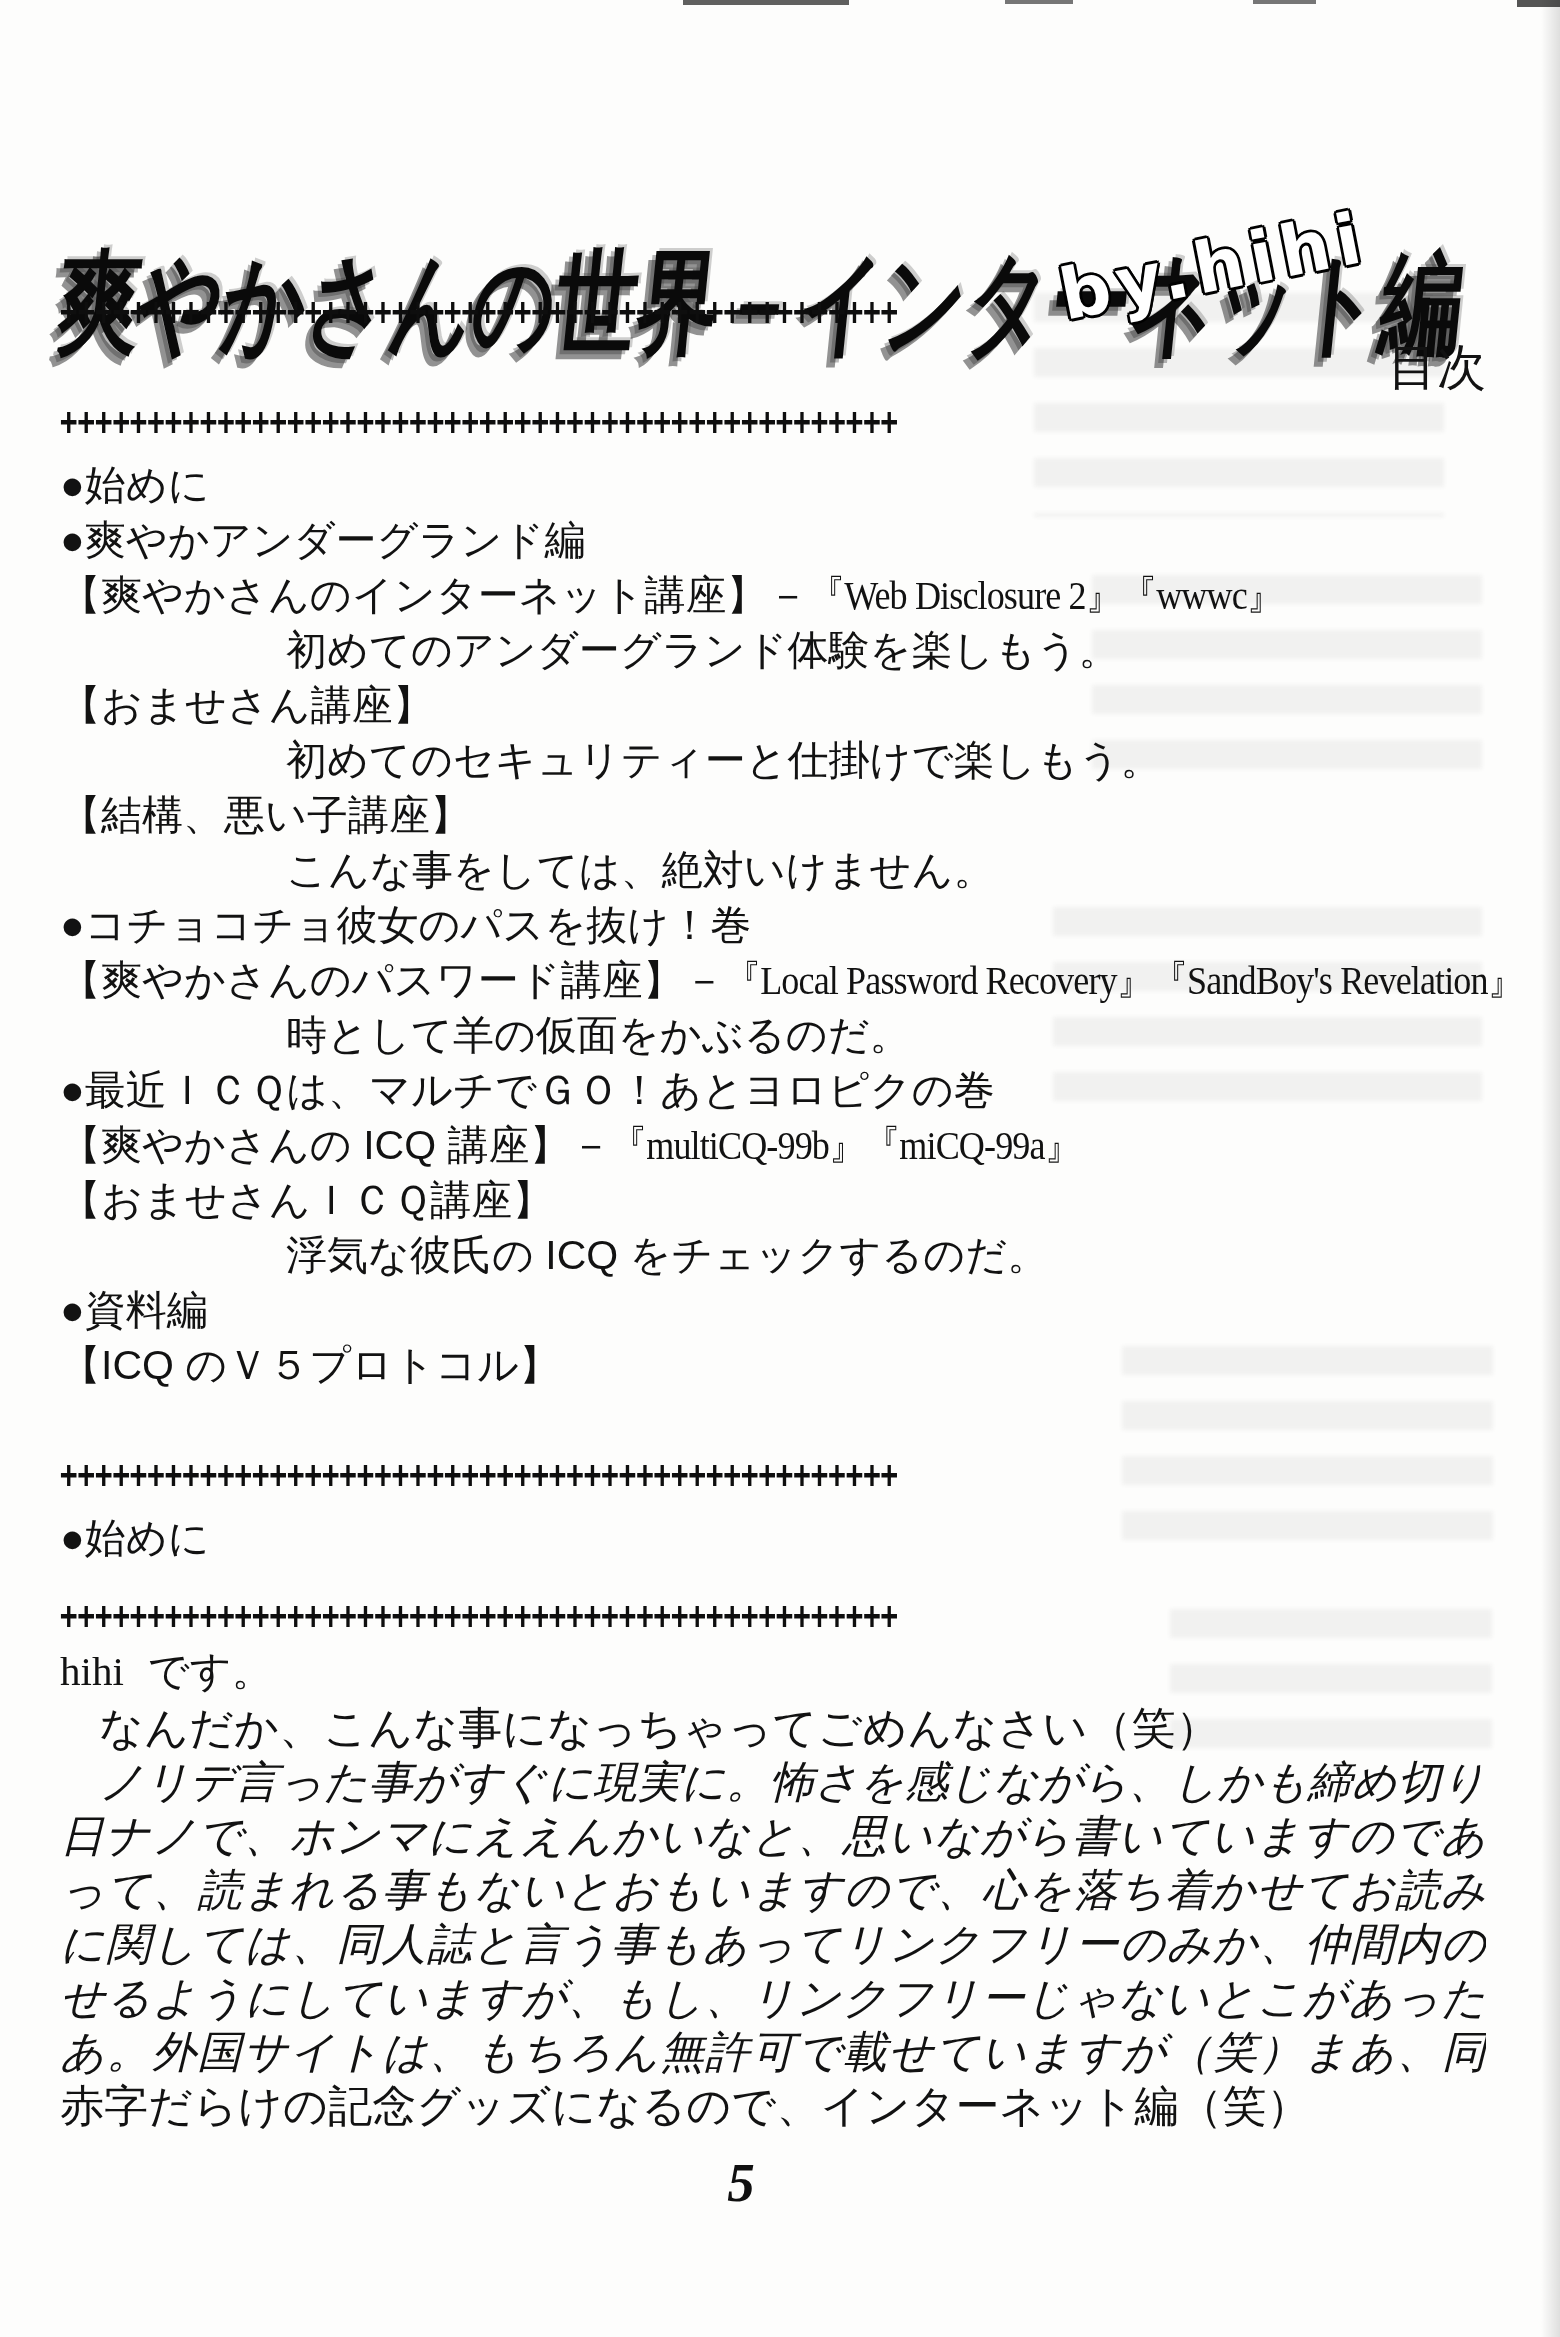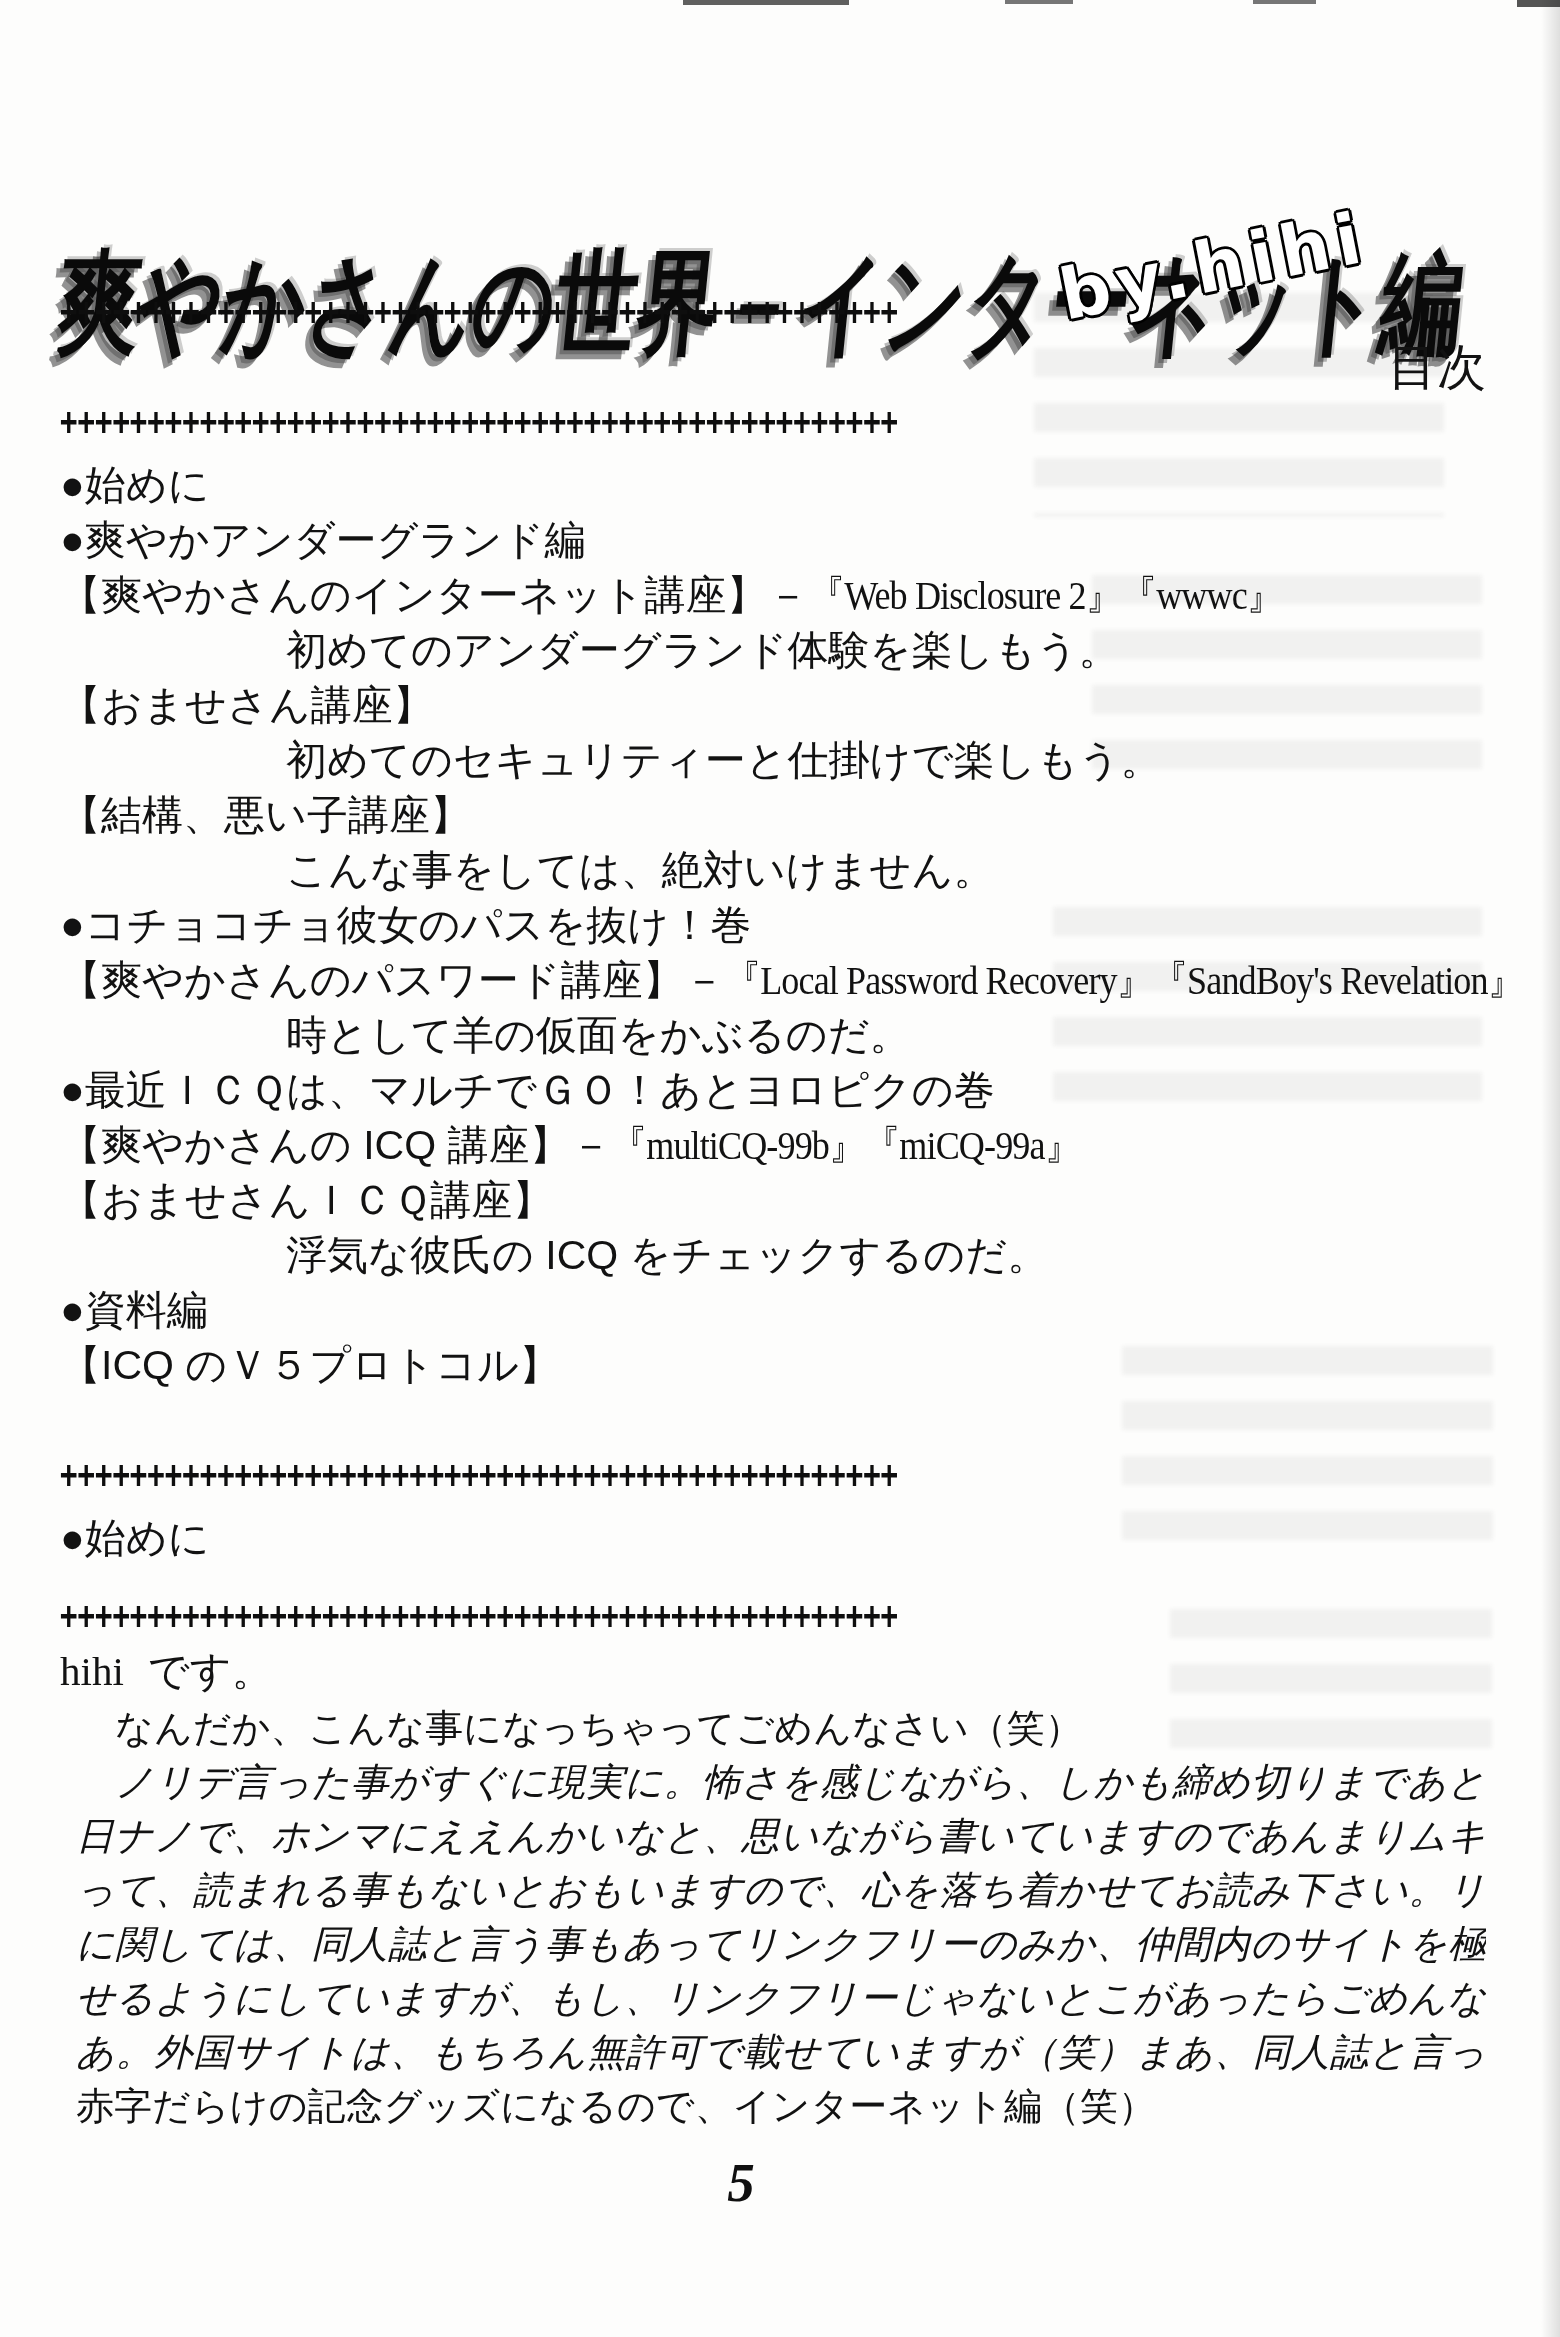--- a/index.html
+++ b/index.html
@@ -37,21 +37,21 @@
   .desc{padding-left:226px;}
   .latin{
     font-family:"Liberation Serif",serif;display:inline-block;
     transform:scaleX(.88);transform-origin:left center;letter-spacing:-1px;
   }
   .greet-latin{font-family:Liberation Serif, serif;margin-right:24px;}
   .mt-sm{margin-top:7.8px;}
   .mt-md{margin-top:23.4px;}
   .mt-lg{}
   .mt-xl{margin-top:55px;}
-  .bline{font-size:38px;line-height:54px;white-space:nowrap;margin-left:16px;}
+  .bline{font-size:44px;line-height:54px;white-space:nowrap;}
   .just{text-align:justify;text-align-last:justify;white-space:normal;height:54px;overflow:hidden;font-style:italic;}
   .pind{text-indent:39px;}
   .body-block{margin-top:2px;}
   
   .pagenum{
     position:absolute;left:700px;top:2151px;width:82px;text-align:center;
     font-family:"Liberation Serif",serif;font-style:italic;font-weight:700;
     font-size:55px;color:#101010;
   }
   

